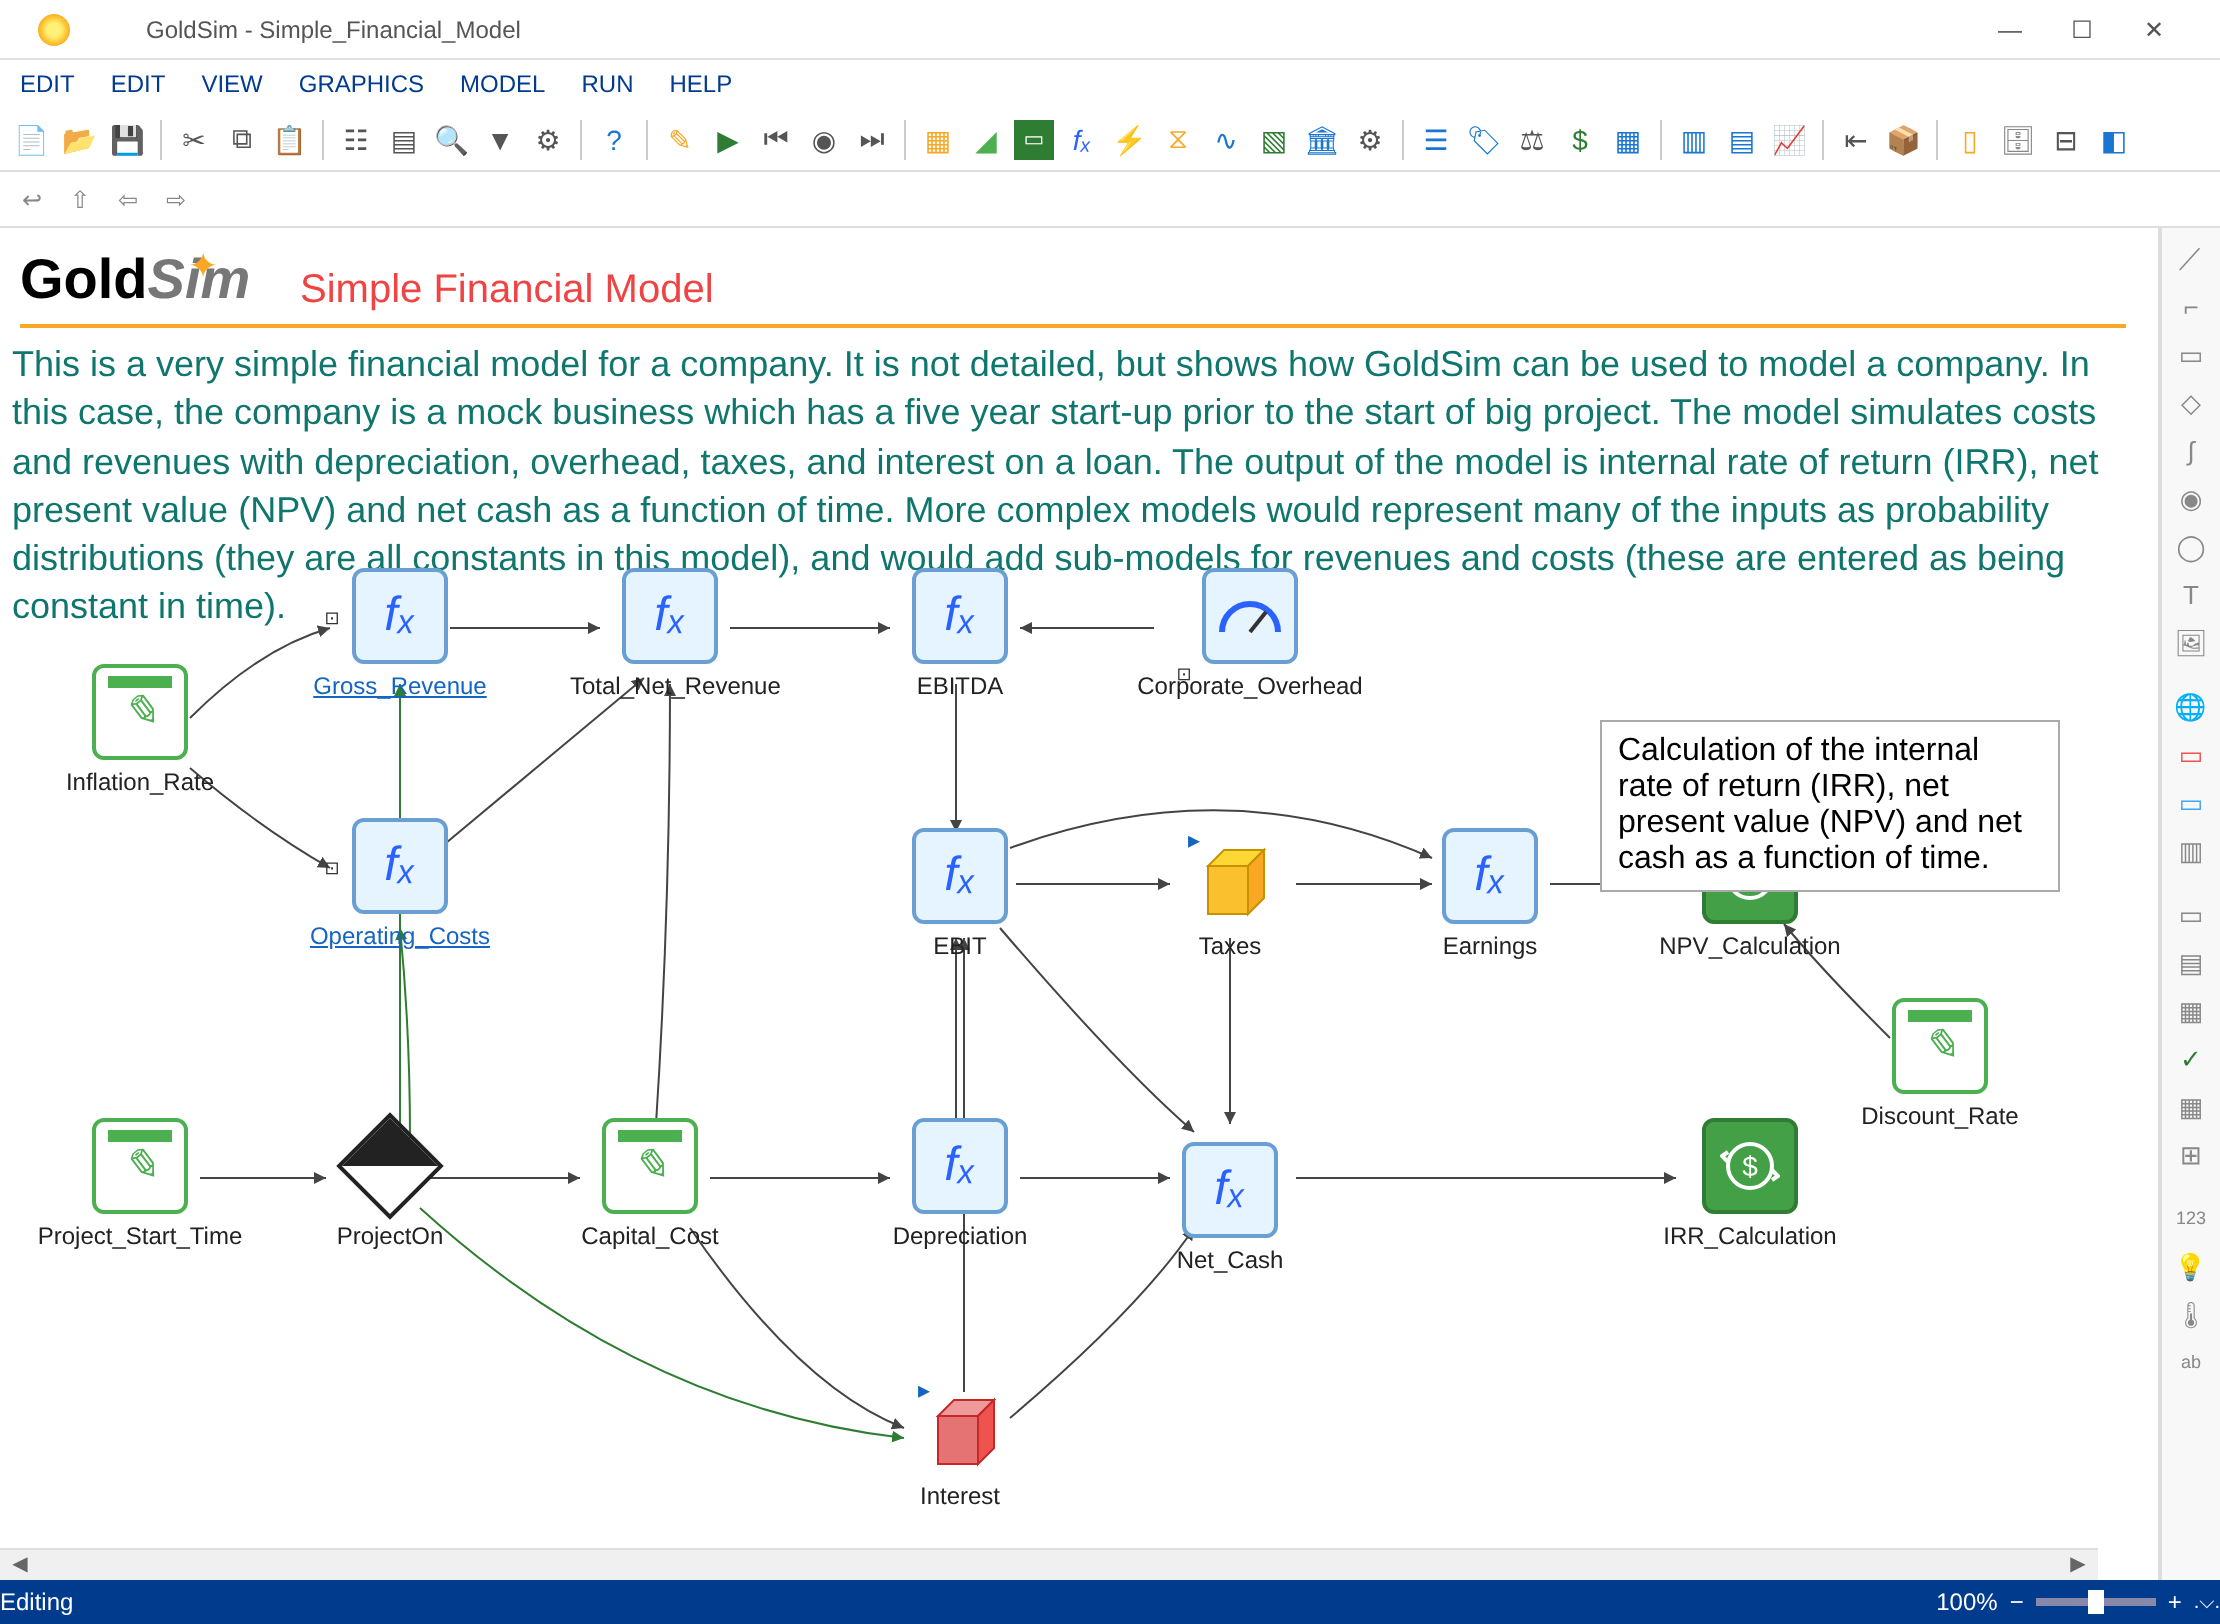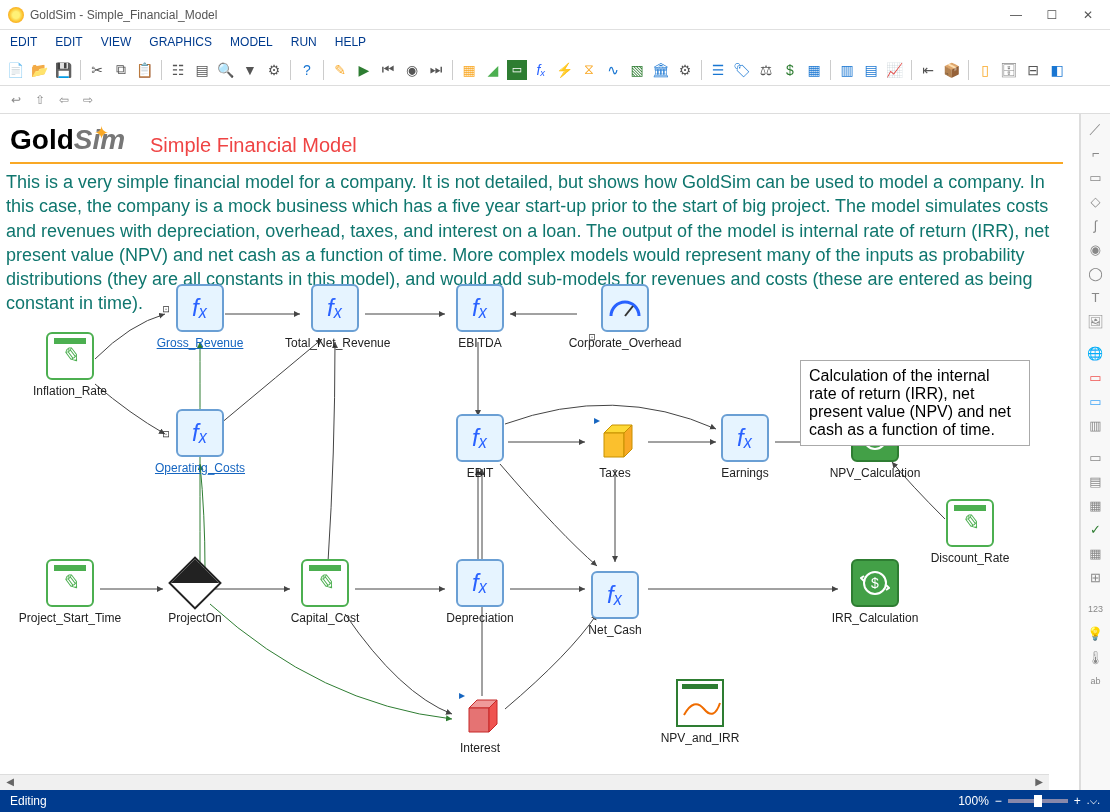--- a/index.html
+++ b/index.html
@@ -1,35 +1,35 @@
 <!DOCTYPE html>
 <html><head>
 <meta charset="utf-8">
 <style>
 * { margin: 0; padding: 0; box-sizing: border-box; font-family: "Segoe UI", Tahoma, sans-serif; }
 body { width: 1110px; height: 812px; background: #fff; overflow: hidden; position: relative; }
-.titlebar { height: 30px; background: #fff; display: flex; align-items: center; padding: 0 8px; border-bottom: 1px solid #e0e0e0; }
+.titlebar { height: 30px; background: #fff; display: flex; align-items: center; padding: 0 19px; border-bottom: 1px solid #e0e0e0; gap: 32px; }
 .titlebar .app-icon { width: 16px; height: 16px; border-radius: 50%; background: radial-gradient(circle, #fff176 30%, #fbc02d 60%, #f57f17); margin-right: 6px; }
 .titlebar .title { font-size: 12px; color: #555; flex: 1; }
 .win-controls { display: flex; gap: 8px; }
 .win-btn { width: 28px; height: 20px; display: flex; align-items: center; justify-content: center; font-size: 12px; color: #555; cursor: pointer; }
 .menubar { height: 24px; display: flex; align-items: center; padding: 0 10px; gap: 18px; font-size: 12px; color: #003b8e; }
 .menubar span { cursor: pointer; }
 .toolbar1 { height: 32px; border-bottom: 1px solid #ddd; display: flex; align-items: center; padding: 0 6px; gap: 4px; }
 .tb-btn { width: 20px; height: 20px; display: flex; align-items: center; justify-content: center; font-size: 14px; color: #555; cursor: pointer; }
 .tb-sep { width: 1px; height: 20px; background: #ccc; margin: 0 2px; }
 .breadcrumb-bar { height: 28px; display: flex; align-items: center; padding: 0 6px; border-bottom: 1px solid #ddd; gap: 4px; }
 .bc-btn { width: 20px; height: 20px; display: flex; align-items: center; justify-content: center; font-size: 12px; color: #888; }
 .bc-path { margin-left: 8px; font-size: 12px; color: #333; border: 1px solid #ddd; flex: 1; padding: 2px 8px; height: 22px; display: flex; align-items: center; }
 .main { position: relative; height: calc(812px - 30px - 24px - 32px - 28px - 22px); display: flex; }
 .canvas-wrap { flex: 1; overflow: hidden; position: relative; border-right: 1px solid #ddd; }
 .canvas { position: absolute; inset: 0; background: #fff; }
 .right-dock { width: 30px; background: #f8f8f8; border-left: 1px solid #ddd; display: flex; flex-direction: column; align-items: center; padding-top: 4px; gap: 2px; }
 .right-dock .dock-btn { width: 22px; height: 22px; display: flex; align-items: center; justify-content: center; font-size: 13px; color: #888; cursor: pointer; }
-.statusbar { height: 22px; background: #003b8e; color: #fff; font-size: 12px; display: flex; align-items: center; padding: 0 10px; justify-content: space-between; }
+.statusbar { height: 22px; background: #003b8e; color: #fff; font-size: 12px; display: flex; align-items: center; padding: 0 0; justify-content: space-between; }
 .statusbar .zoom { display: flex; align-items: center; gap: 6px; }
 .zoom-slider { width: 60px; height: 4px; background: #88a; position: relative; }
 .zoom-thumb { width: 8px; height: 12px; background: #fff; position: absolute; top: -4px; left: 26px; }
 
 
 .logo-area { position: absolute; top: 10px; left: 10px; display: flex; align-items: baseline; }
 .logo-text { font-size: 28px; font-weight: bold; }
 .logo-gold { color: #000; }
 .logo-sim { color: #777; font-style: italic; }
 .logo-spark { position: absolute; top: -2px; left: 84px; color: #f9a825; font-size: 18px; }
@@ -337,28 +337,20 @@
           <svg width="48" height="48" viewBox="0 0 48 48">
               <polygon points="10,16 30,16 38,8 18,8" fill="#ef9a9a" stroke="#c62828"></polygon>
               <polygon points="10,16 30,16 30,40 10,40" fill="#e57373" stroke="#c62828"></polygon>
               <polygon points="30,16 38,8 38,32 30,40" fill="#ef5350" stroke="#c62828"></polygon>
             </svg>
           <span style="position:absolute;top:-4px;left:0;color:#1565c0;font-size:12px">▸</span>
         </div>
         <div class="label">Interest</div>
       </div>
 
-      <div class="node" style="top:565px;left:650px">
-        <div class="chart-box">
-          <svg width="44" height="38" style="top:8px;left:2px">
-              <path d="M4 26 Q14 8 24 20 T40 14" stroke="#ef6c00" stroke-width="2" fill="none"></path>
-            </svg>
-        </div>
-        <div class="label">NPV_and_IRR</div>
-      </div>
 
     </div>
     <div class="scrollbar-h">
       <div class="scroll-btn">◀</div>
       <div class="scroll-btn">▶</div>
     </div>
   </div>
 
   <div class="right-dock">
     <div class="dock-btn">／</div>

